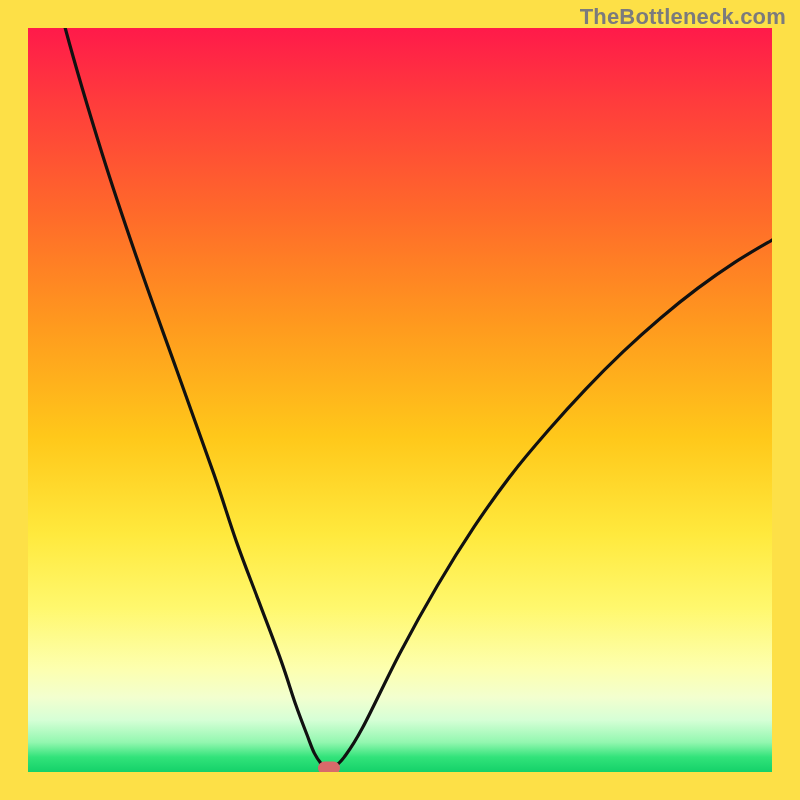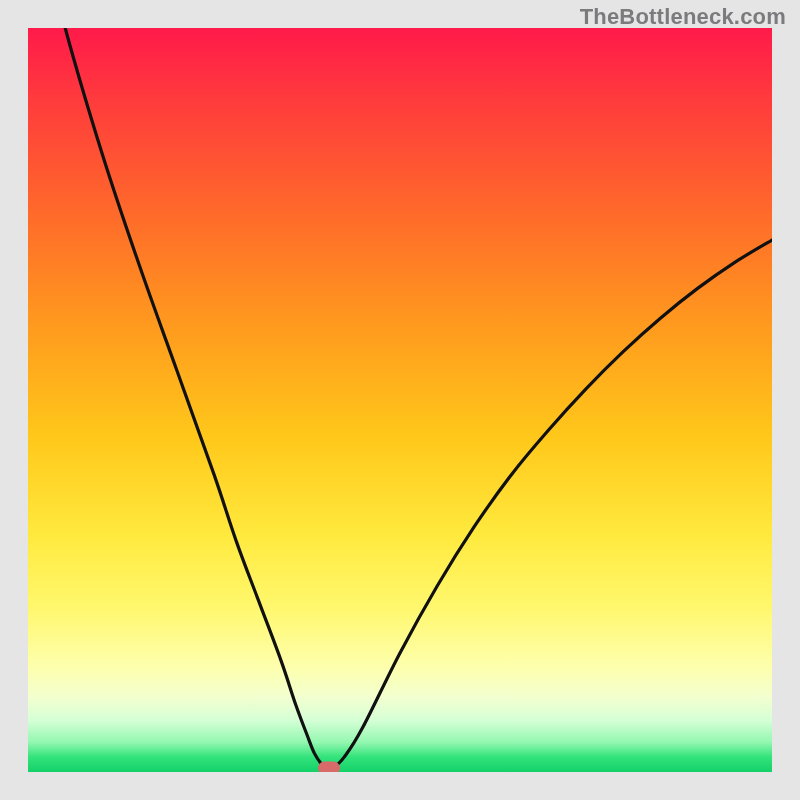--- a/index.html
+++ b/index.html
@@ -8,21 +8,21 @@
     width: 800px;
     height: 800px;
     background: #000000;
     overflow: hidden;
     font-family: Arial, Helvetica, sans-serif;
   }
   .frame {
     position: absolute;
     top: 0; left: 0;
     width: 800px; height: 800px;
-    background: #e5e5e5;
+    background: #fde047;
   }
   .plot-area {
     position: absolute;
     top: 28px;
     left: 28px;
     width: 744px;
     height: 744px;
     overflow: hidden;
   }
   .gradient {

